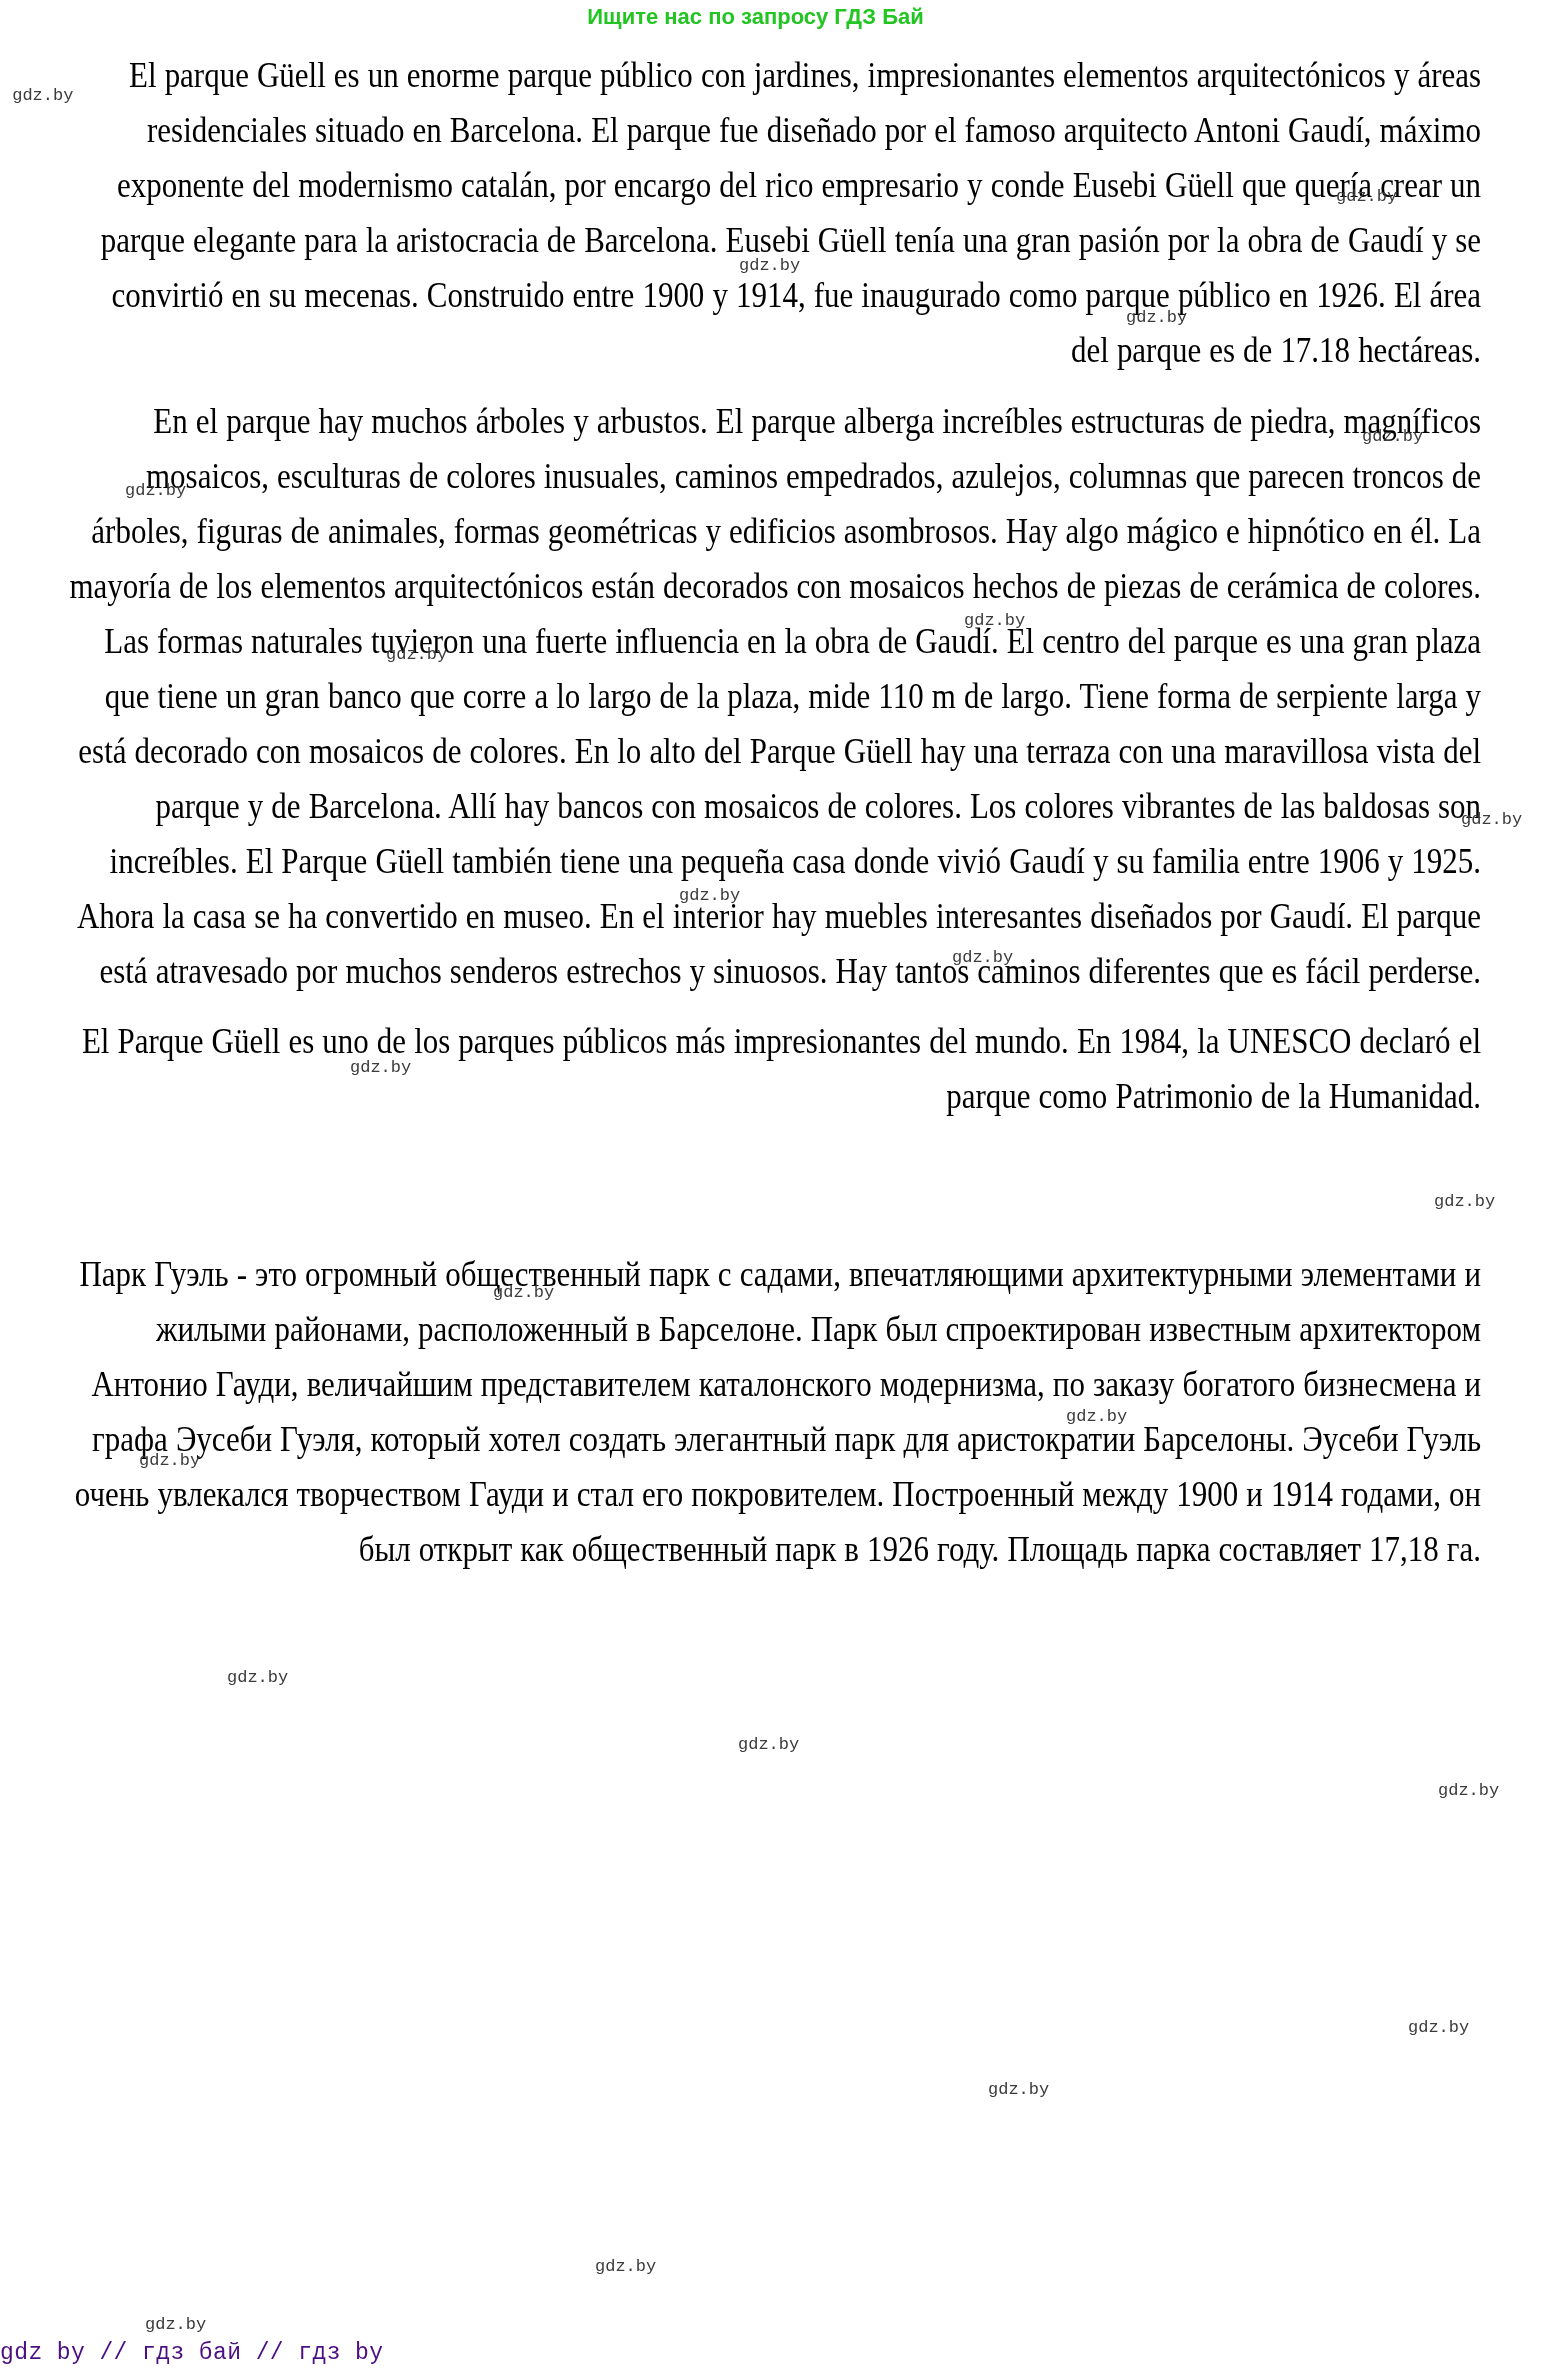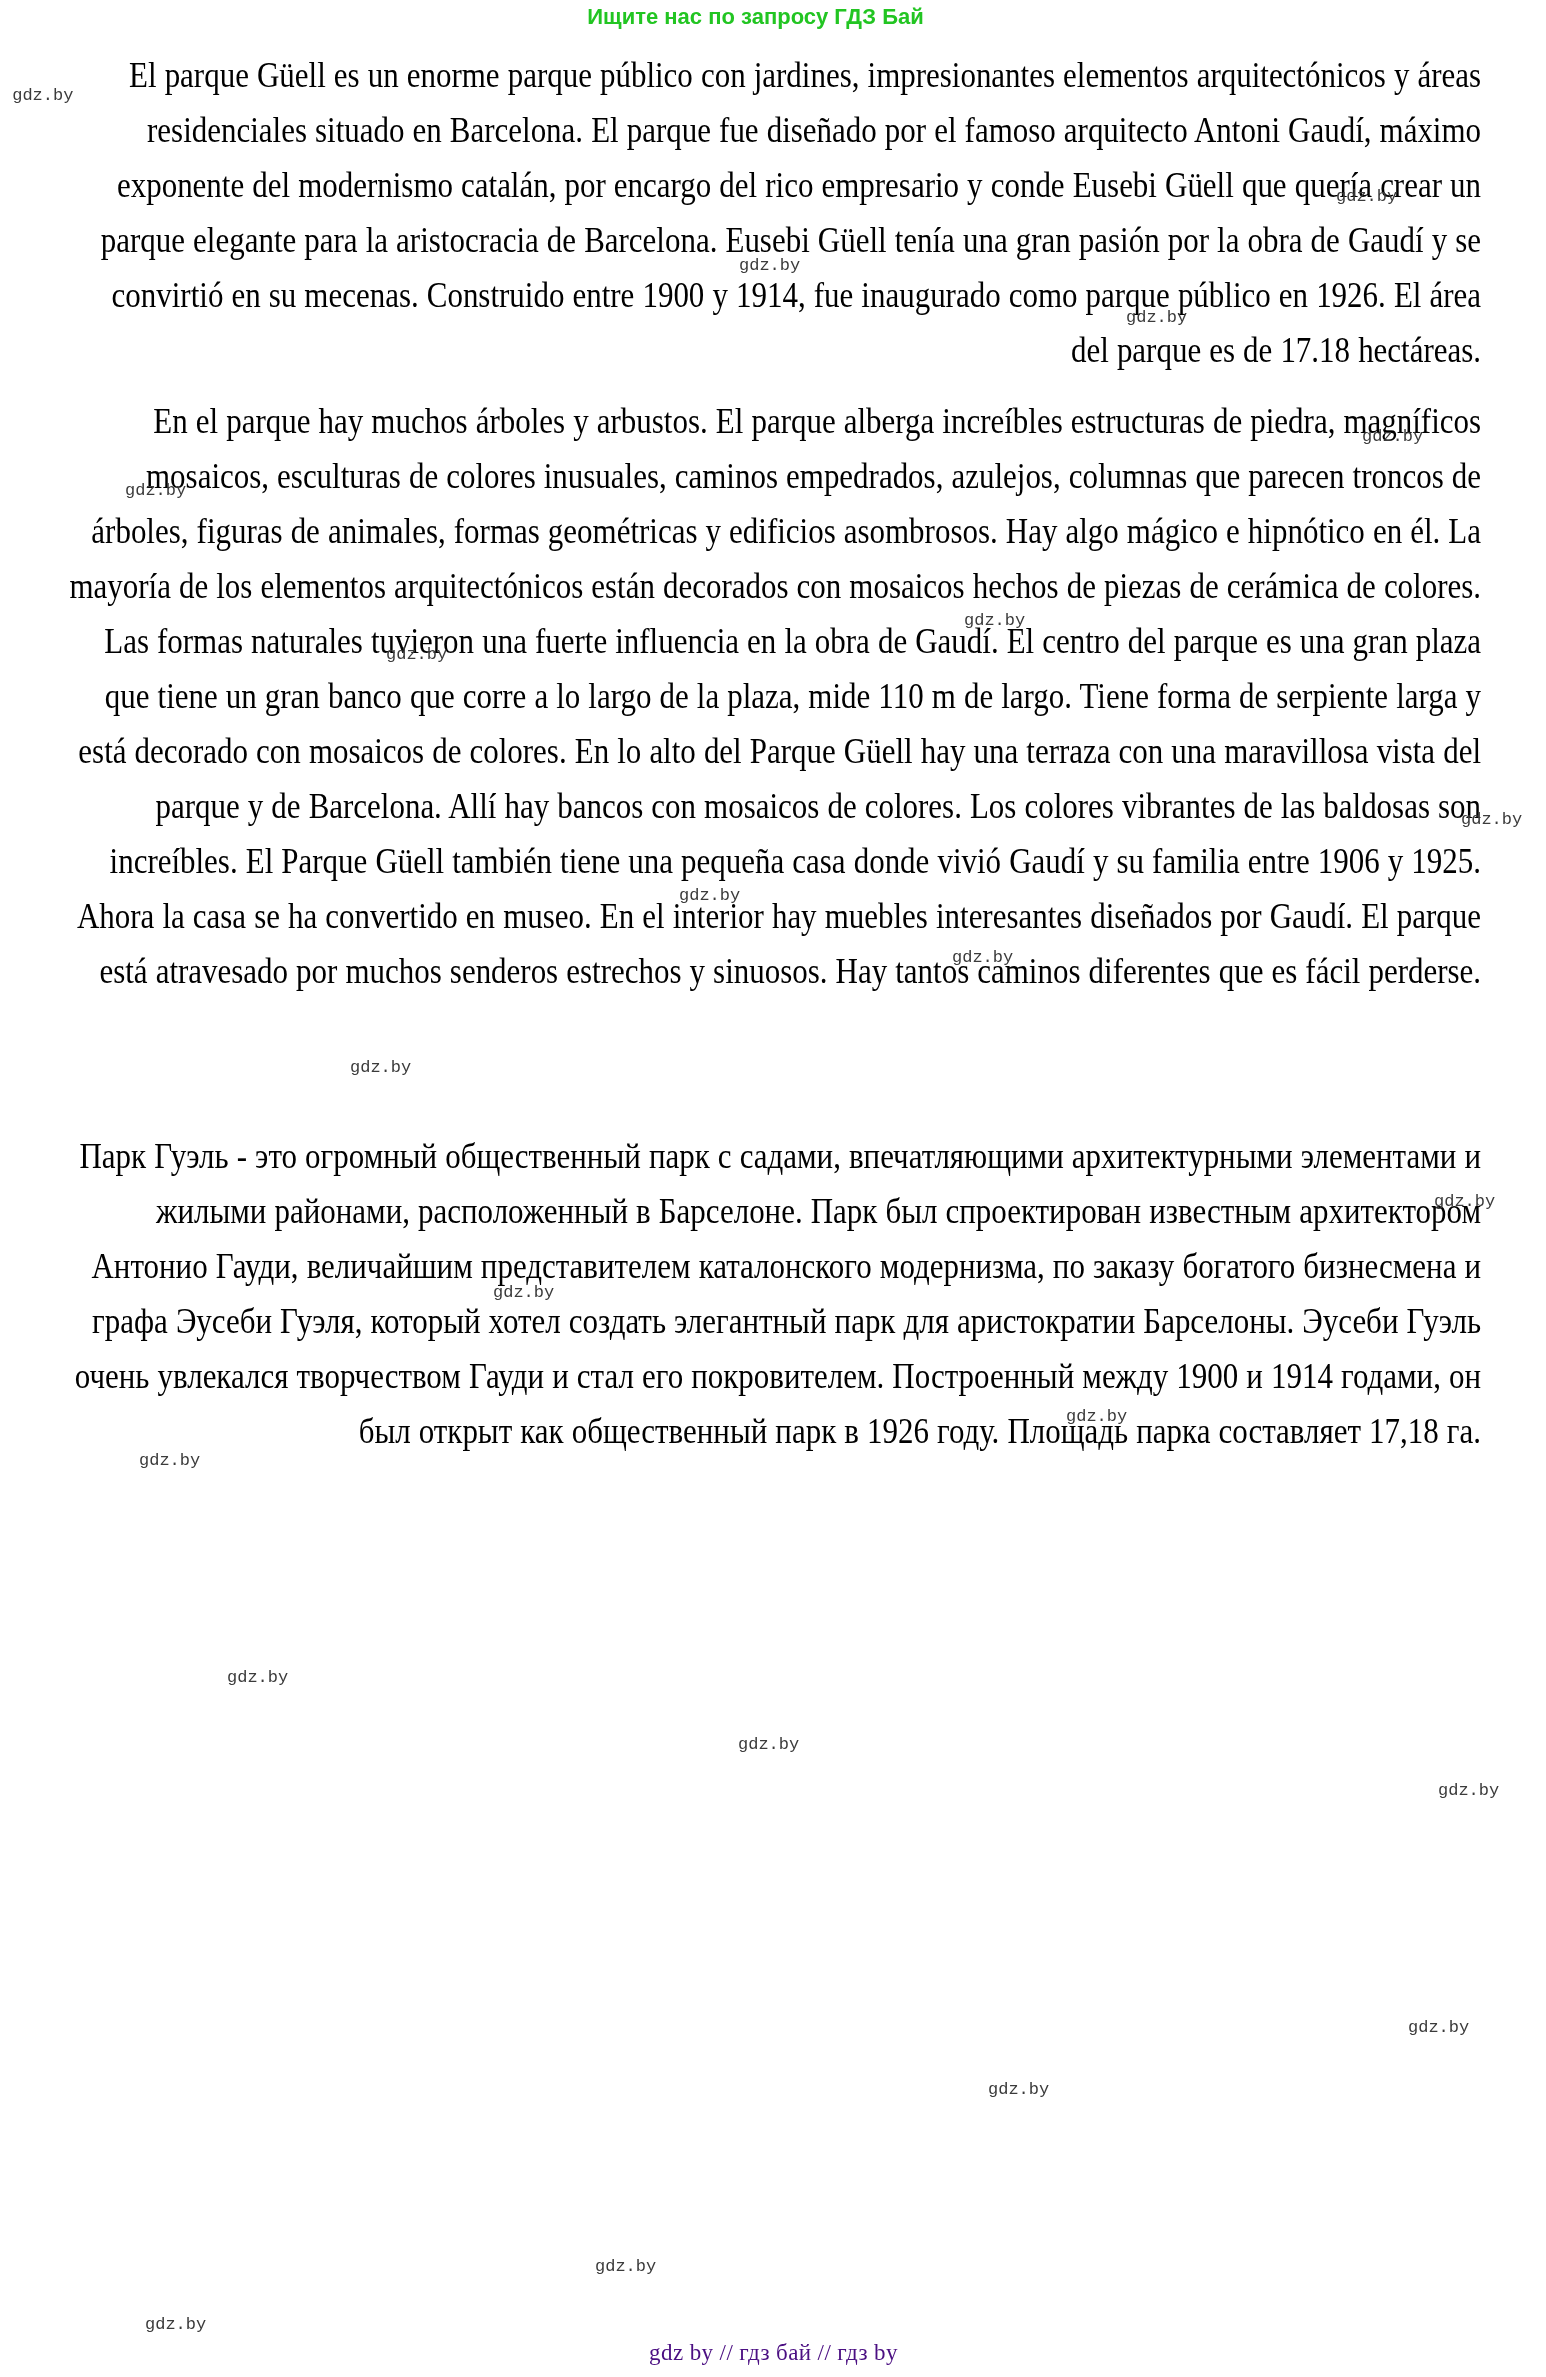--- a/index.html
+++ b/index.html
@@ -70,22 +70,22 @@
     white-space: nowrap;
     pointer-events: none;
     line-height: 1;
   }
   
   #footer-banner {
     position: absolute;
     left: 0px;
     bottom: 10.7px;
     width: 1547px;
-    text-align: center;
-    font-family: Liberation Serif, serif;
+    text-align: left;
+    font-family: Liberation Mono, monospace;
     font-size: 23px;
     color: #4b0f82;
     white-space: nowrap;
     letter-spacing: 0.4px;
   }
 </style>
 </head>
 <body>
 
 <div id="page">
@@ -99,20 +99,23 @@
     </div>
 
     <div class="gap-small"></div>
 
     <div class="para">
       <span class="para-inner">En el parque hay muchos árboles y arbustos. El parque alberga increíbles estructuras de piedra, magníficos mosaicos, esculturas de colores inusuales, caminos empedrados, azulejos, columnas que parecen troncos de árboles, figuras de animales, formas geométricas y edificios asombrosos. Hay algo mágico e hipnótico en él. La mayoría de los elementos arquitectónicos están decorados con mosaicos hechos de piezas de cerámica de colores. Las formas naturales tuvieron una fuerte influencia en la obra de Gaudí. El centro del parque es una gran plaza que tiene un gran banco que corre a lo largo de la plaza, mide 110 m de largo. Tiene forma de serpiente larga y está decorado con mosaicos de colores. En lo alto del Parque Güell hay una terraza con una maravillosa vista del parque y de Barcelona. Allí hay bancos con mosaicos de colores. Los colores vibrantes de las baldosas son increíbles. El Parque Güell también tiene una pequeña casa donde vivió Gaudí y su familia entre 1906 y 1925. Ahora la casa se ha convertido en museo. En el interior hay muebles interesantes diseñados por Gaudí. El parque está atravesado por muchos senderos estrechos y sinuosos. Hay tantos caminos diferentes que es fácil perderse.</span>
     </div>
 
     <div class="gap-small"></div>
 
+    <div class="para">
+      <span class="para-inner">El Parque Güell es uno de los parques públicos más impresionantes del mundo. En 1984, la UNESCO declaró el parque como Patrimonio de la Humanidad.</span>
+    </div>
 
     <div class="gap-large"></div>
 
     <div class="para">
       <span class="para-inner">Парк Гуэль - это огромный общественный парк с садами, впечатляющими архитектурными элементами и жилыми районами, расположенный в Барселоне. Парк был спроектирован известным архитектором Антонио Гауди, величайшим представителем каталонского модернизма, по заказу богатого бизнесмена и графа Эусеби Гуэля, который хотел создать элегантный парк для аристократии Барселоны. Эусеби Гуэль очень увлекался творчеством Гауди и стал его покровителем. Построенный между 1900 и 1914 годами, он был открыт как общественный парк в 1926 году. Площадь парка составляет 17,18 га.</span>
     </div>
 
   </div>
 
   <div id="watermark-layer">

